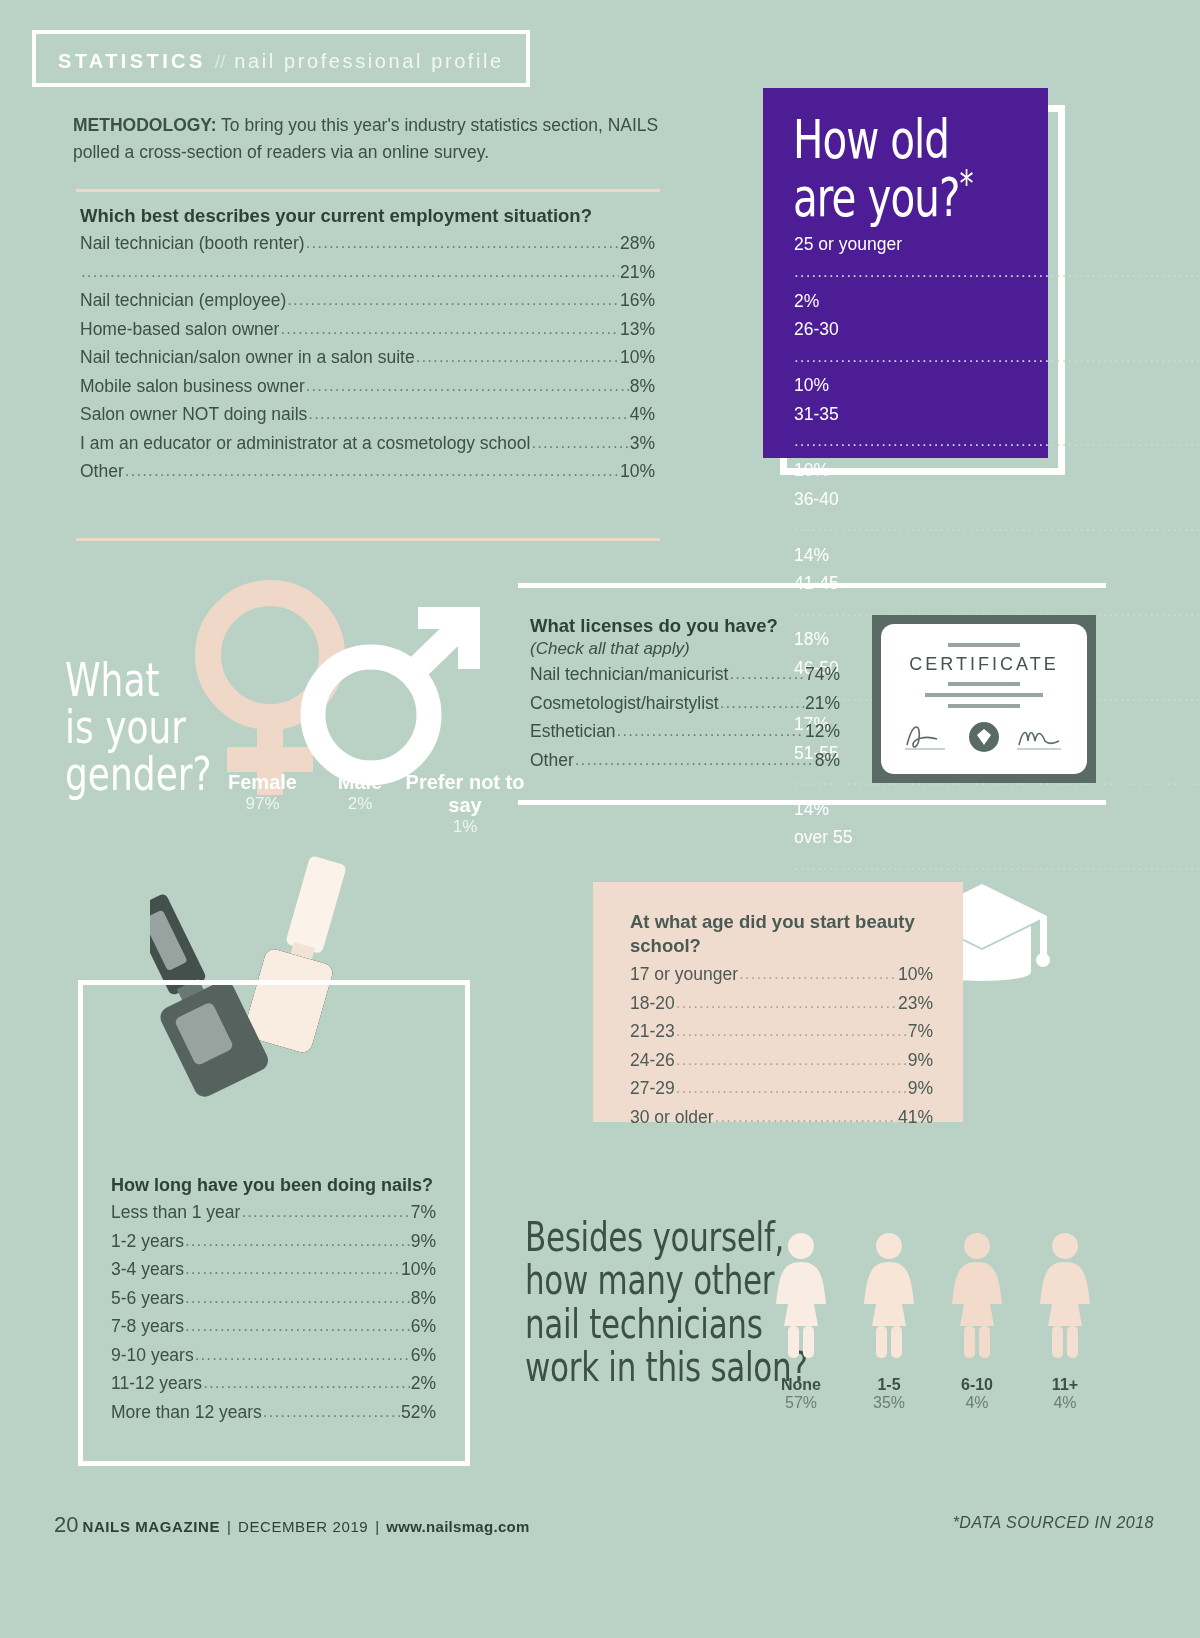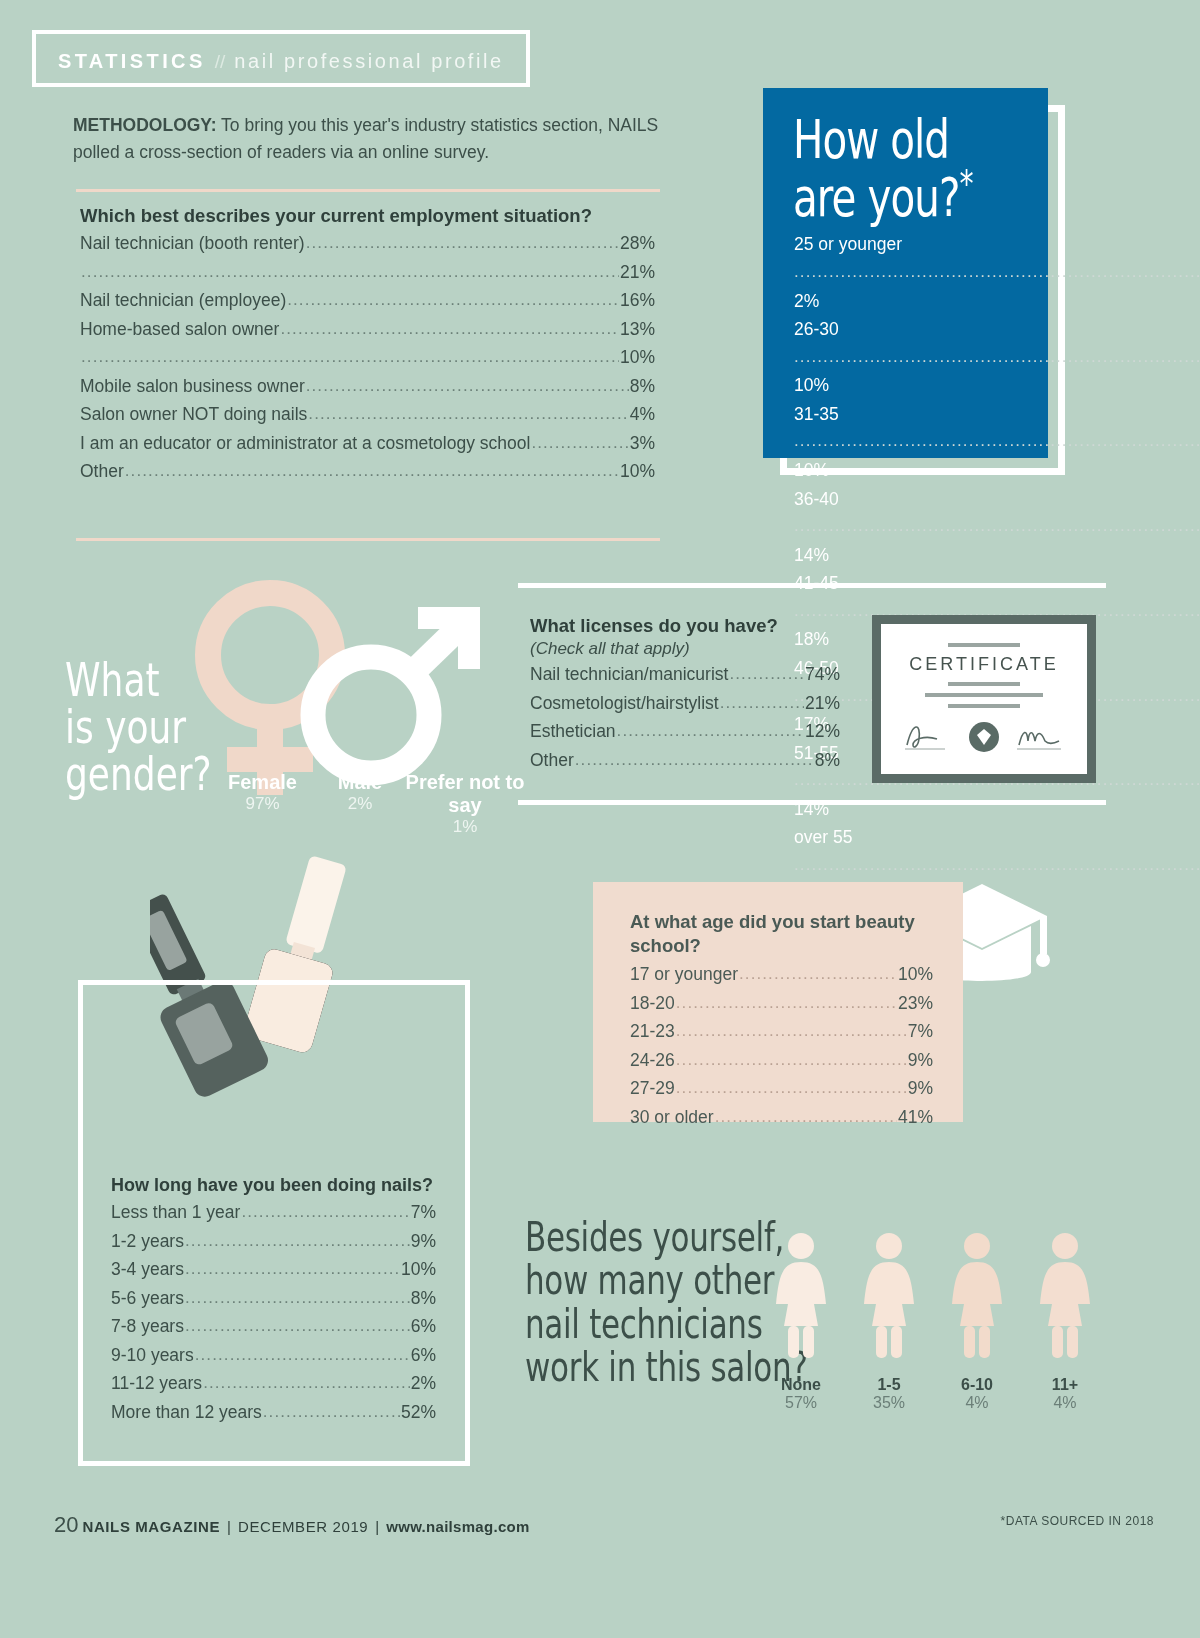--- a/index.html
+++ b/index.html
@@ -56,21 +56,21 @@
   
   #employment{position:absolute;left:80px;top:205px;width:575px;}
 
   
   .age-frame{
     position:absolute;left:780px;top:105px;width:285px;height:370px;
     border:7px solid #ffffff;box-sizing:border-box;
   }
   .age-box{
     position:absolute;left:763px;top:88px;width:285px;height:370px;
-    background:#0369a1;box-sizing:border-box;padding:26px 30px 0 30px;
+    background:#4c1d95;box-sizing:border-box;padding:26px 30px 0 30px;
   }
   .age-title{
     font-family:"DejaVu Sans",sans-serif;
     font-size:43px;color:#ffffff;line-height:1;
     letter-spacing:-1px;margin:0 0 14px 0;font-weight:normal;
     transform:scaleY(1.22) scaleX(.94);transform-origin:left top;
   }
   .age-title .star{font-size:30px;vertical-align:super;}
   .age-rows{margin-top:26px;}
   .age-rows .row{color:#ffffff;font-size:17.5px;line-height:1.63;flex-direction:column;}
@@ -96,20 +96,21 @@
   #licenses{position:absolute;left:530px;top:615px;width:310px;}
   #licenses .row .dots{color:#6c8179;}
   .cert{
     position:absolute;left:872px;top:615px;width:224px;height:168px;
     background:#5a6b66;padding:9px;box-sizing:border-box;
   }
   .cert-inner{
     width:100%;height:100%;background:#ffffff;
     display:flex;flex-direction:column;align-items:center;justify-content:center;
     gap:7px;
+    border-radius:13px;
   }
   .cert-word{font-size:18px;letter-spacing:3px;color:#46534f;}
   .cbar{background:#9aa5a1;height:4px;}
 
   
   .cap{position:absolute;left:915px;top:880px;}
   .bs-box{
     position:absolute;left:593px;top:882px;width:370px;height:240px;
     background:#f0dccf;padding:28px 30px 12px 37px;box-sizing:border-box;
   }
@@ -145,21 +146,21 @@
   
   .footer{
     position:absolute;left:54px;top:1512px;width:1100px;
     display:flex;align-items:baseline;
   }
   .pg{font-size:22px;color:#3c4f49;margin-right:4px;}
   .fmag{font-weight:bold;font-size:15px;letter-spacing:.6px;color:#2f403b;}
   .fsep{font-size:15px;color:#2f403b;margin:0 7px;}
   .fdate{font-size:15px;letter-spacing:.6px;color:#2f403b;}
   .furl{font-weight:bold;font-size:15px;letter-spacing:.3px;color:#2f403b;}
-  .fnote{position:absolute;right:0;top:2px;font-size:12px;letter-spacing:.5px;color:#3c4f49;}
+  .fnote{position:absolute;right:0;top:2px;font-size:16px;letter-spacing:.5px;color:#3c4f49;font-style:italic;}
 </style>
 </head>
 <body>
 
 <div class="page">
 
   <div class="header-box">
     <span class="hdr-stat">STATISTICS</span>
     <span class="hdr-slash">//</span>
     <span class="hdr-sub">nail professional profile</span>
@@ -189,20 +190,21 @@
           <span class="lbl">Nail technician (employee)</span>
           <span class="dots">........................................................................................................................</span>
           <span class="val">16%</span>
         </div>
         <div class="row">
           <span class="lbl">Home-based salon owner</span>
           <span class="dots">........................................................................................................................</span>
           <span class="val">13%</span>
         </div>
         <div class="row">
+          <span class="lbl">Nail technician/salon owner in a salon suite</span>
           <span class="dots">........................................................................................................................</span>
           <span class="val">10%</span>
         </div>
         <div class="row">
           <span class="lbl">Mobile salon business owner</span>
           <span class="dots">........................................................................................................................</span>
           <span class="val">8%</span>
         </div>
         <div class="row">
           <span class="lbl">Salon owner NOT doing nails</span>

